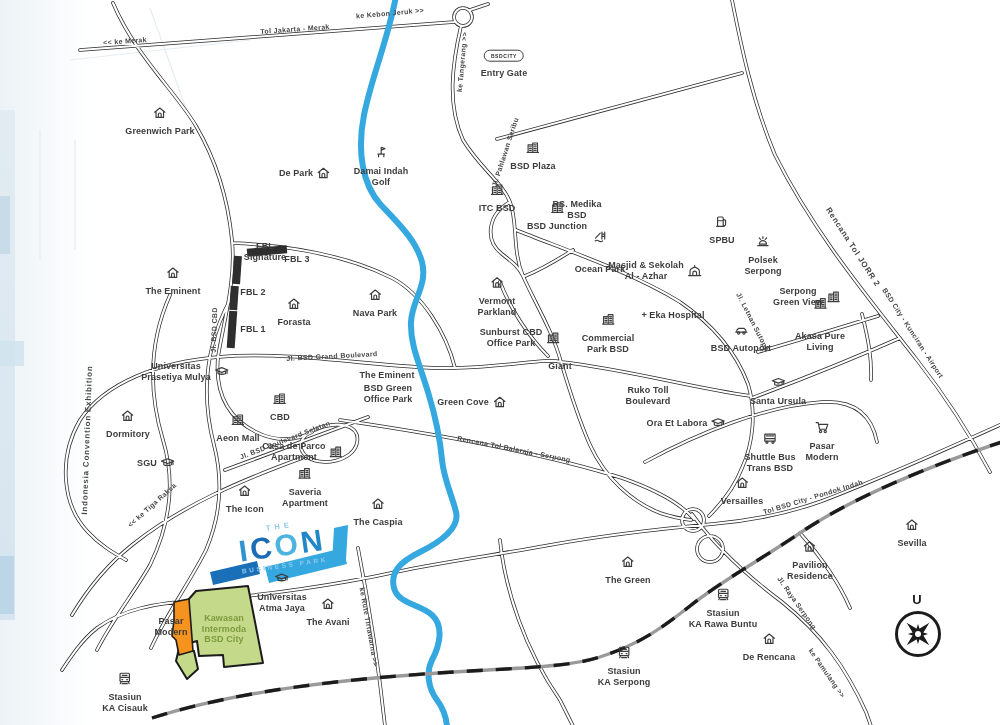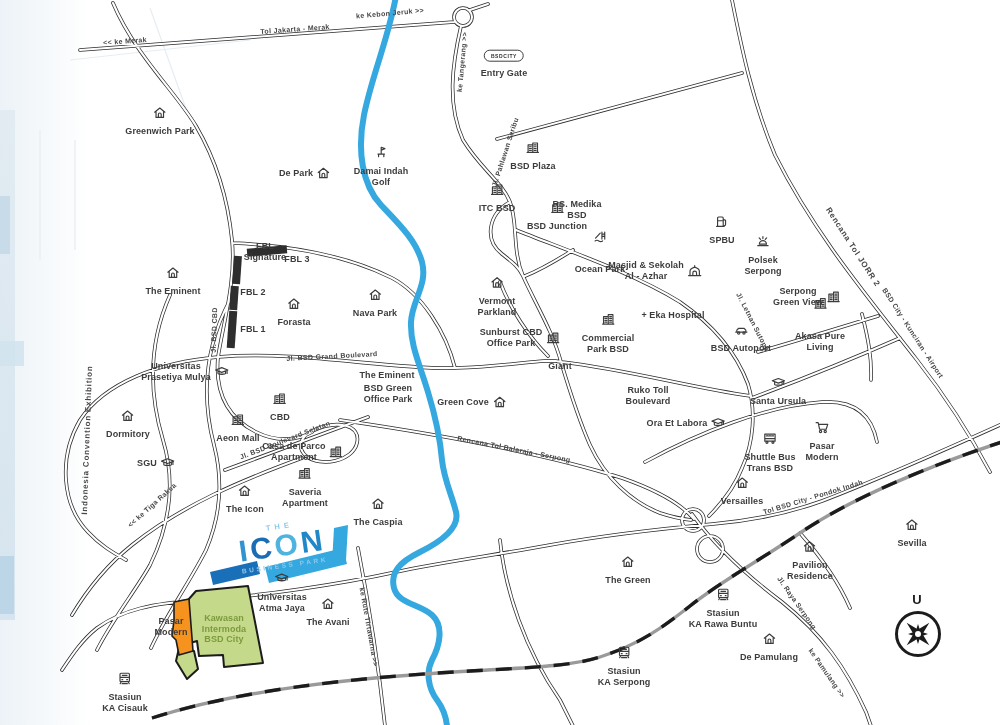--- a/index.html
+++ b/index.html
@@ -364,21 +364,21 @@
 Residence</span></div>
       <div class="poi" style="left: 628px; top: 570px;"><svg class="ic" viewBox="0 0 16 16">
           <use href="#i-house"></use>
         </svg><span class="lbl">The Green</span></div>
       <div class="poi" style="left: 723px; top: 608px;"><svg class="ic" viewBox="0 0 16 16">
           <use href="#i-train"></use>
         </svg><span class="lbl">Stasiun
 KA Rawa Buntu</span></div>
       <div class="poi" style="left: 769px; top: 647px;"><svg class="ic" viewBox="0 0 16 16">
           <use href="#i-house"></use>
-        </svg><span class="lbl">De Pamulang</span></div>
+        </svg><span class="lbl">De Rencana</span></div>
       <div class="poi" style="left: 624px; top: 666px;"><svg class="ic" viewBox="0 0 16 16">
           <use href="#i-train"></use>
         </svg><span class="lbl">Stasiun
 KA Serpong</span></div>
       <div class="poi" style="left: 125px; top: 692px;"><svg class="ic" viewBox="0 0 16 16">
           <use href="#i-train"></use>
         </svg><span class="lbl">Stasiun
 KA Cisauk</span></div>
       <div class="poi" style="left: 171px; top: 627px;"><span class="lbl">Pasar
 Modern</span></div>

